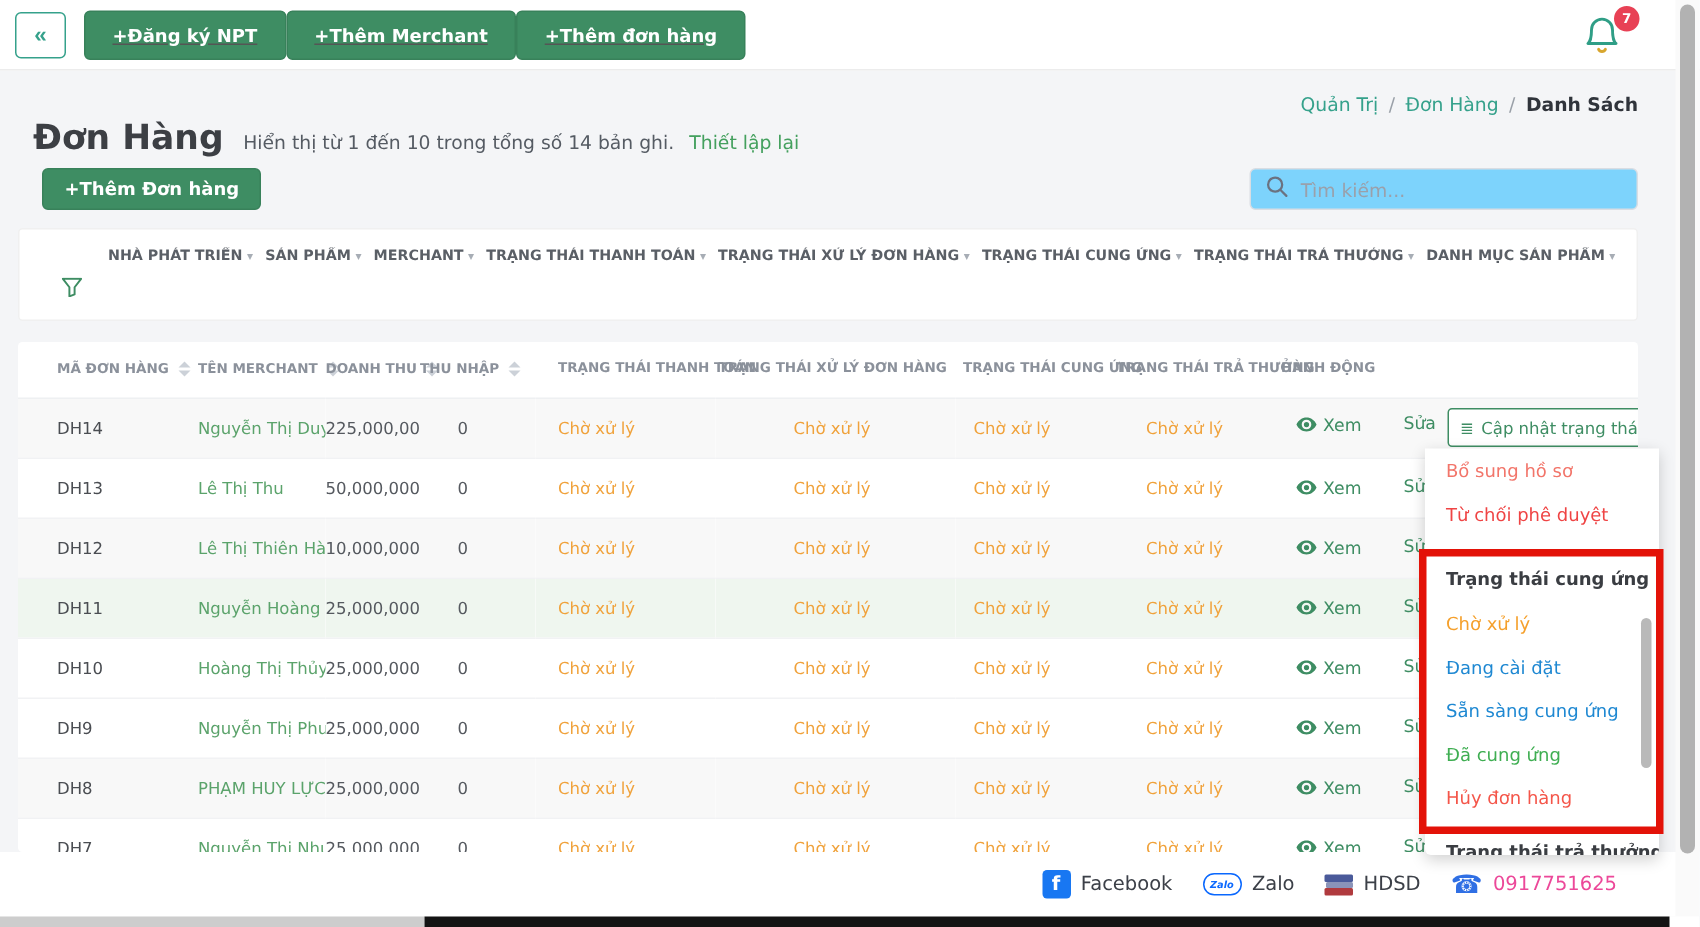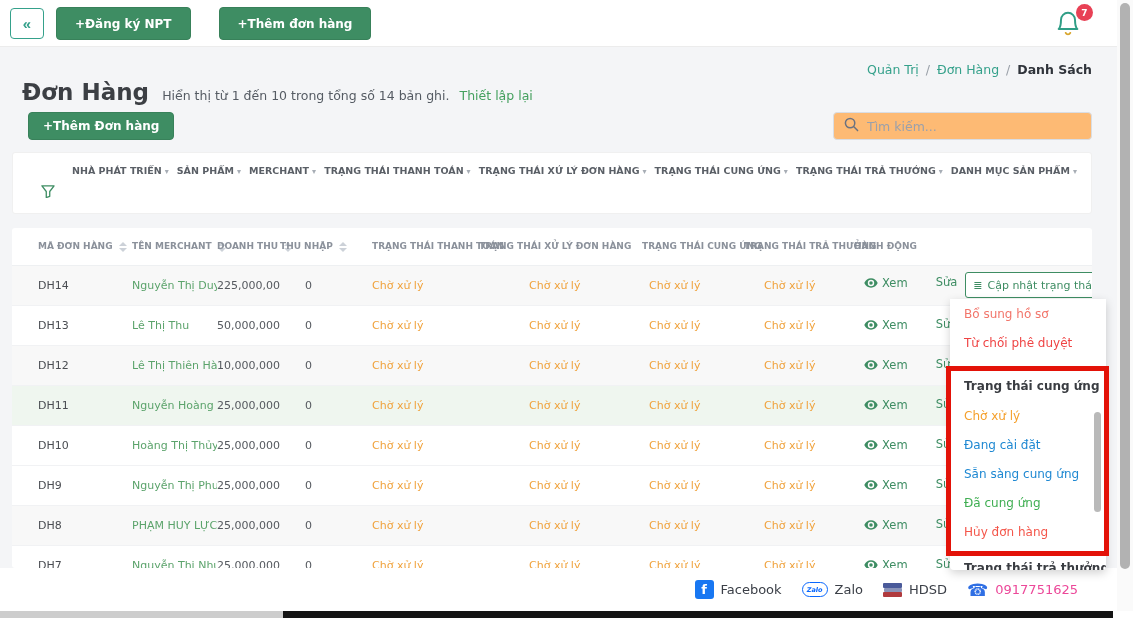--- a/index.html
+++ b/index.html
@@ -2,41 +2,41 @@
 <html><head>
 <meta charset="utf-8">
 <style>
   * { margin:0; padding:0; box-sizing:border-box; }
   html,body { width:1133px; height:618px; overflow:hidden; }
   body { font-family:"DejaVu Sans","Liberation Sans",sans-serif; background:#f4f5f7; position:relative; color:#555; }
 
   
   .topbar { position:absolute; left:0; top:0; width:1133px; height:47px; background:#fff; border-bottom:1px solid #ececec; z-index:5; }
   .collapse-btn { position:absolute; left:10px; top:8px; width:34px; height:31px; background:#fff; border:1px solid #35a18b; border-radius:4px; color:#35a18b; font-size:15px; font-weight:bold; cursor:pointer; }
-  .topbar-actions { position:absolute; left:56px; top:7px; display:flex; gap:28px; }
+  .topbar-actions { position:absolute; left:56px; top:7px; display:flex; gap:0;text-decoration:underline; }
   .green-btn { background:#3e8d63; border:1px solid #38815a; color:#fff; font-family:inherit; font-weight:bold; font-size:12px; border-radius:4px; cursor:pointer; }
   .topbar-btn { height:33px; padding:0 18px; }
   .bell-wrap { position:absolute; right:48px; top:9px; width:30px; height:30px; cursor:pointer; }
   .badge { position:absolute; top:-5px; right:-8px; min-width:17px; height:17px; border-radius:50%; background:#e84155; color:#fff; font-size:9px; font-weight:bold; display:flex; align-items:center; justify-content:center; }
 
   
   .breadcrumb { position:absolute; right:41px; top:62px; font-size:12.5px; color:#8a8f98; }
   .bc-item { color:#35a18b; cursor:pointer; }
   .bc-sep { color:#9aa0a8; margin:0 3px; }
   .bc-last { color:#30343b; font-weight:bold; cursor:default; }
 
   
   .title-row { position:absolute; left:22px; top:79px; white-space:nowrap; }
   .page-title { display:inline; font-size:23px; font-weight:bold; color:#3c3f44; }
   .page-sub { display:inline; font-size:12.5px; color:#555b63; margin-left:8px; }
   .reset-link { display:inline; font-size:12.5px; color:#44a05e; margin-left:5px; cursor:pointer; }
   .add-order-btn { position:absolute; left:28px; top:112px; height:28px; padding:0 14px; font-size:12px; }
 
   
-  .search-box { position:absolute; left:833px; top:112px; width:259px; height:28px; background:#fdba74; border:1px solid #d9dde3; border-radius:4px; display:flex; align-items:center; padding:0 10px; }
+  .search-box { position:absolute; left:833px; top:112px; width:259px; height:28px; background:#7dd3fc; border:1px solid #d9dde3; border-radius:4px; display:flex; align-items:center; padding:0 10px; }
   .search-box input { border:none; outline:none; flex:1; font-family:inherit; font-size:12.5px; color:#555; margin-left:8px; background:transparent; }
   .search-box input::placeholder { color:#9aa0ab; }
 
   
   .filter-card { position:absolute; left:12px; top:152px; width:1080px; height:62px; background:#fff; border-radius:3px; border:1px solid #f0f0f0; }
   .filters { position:absolute; left:59px; right:14px; top:12px; display:flex; justify-content:space-between; overflow:hidden; }
   .filter { white-space:nowrap; font-size:9.5px; font-weight:bold; color:#5a5f66; cursor:pointer; }
   .filter .caret { color:#a7adb5; font-size:8px; margin-left:3px; }
   .funnel { position:absolute; left:28px; top:30px; cursor:pointer; }
 
@@ -96,20 +96,21 @@
   .strip-gray { position:absolute; left:0; top:0; width:283px; height:7px; background:#cdcdcd; }
   .strip-black { position:absolute; left:283px; top:0; width:830px; height:7px; background:#141414; }
 </style>
 </head>
 <body>
 
 <div class="topbar">
   <button class="collapse-btn">«</button>
   <div class="topbar-actions">
       <button class="green-btn topbar-btn">+Đăng ký NPT</button>
+      <button class="green-btn topbar-btn">+Thêm Merchant</button>
       <button class="green-btn topbar-btn">+Thêm đơn hàng</button>
     </div>
   <div class="bell-wrap">
     <span>
       <svg width="26" height="28" viewBox="0 0 24 26" fill="none">
         <path d="M18.5 10a6.5 6.5 0 10-13 0c0 7.2-2.2 8.6-2.2 8.6h17.4s-2.2-1.4-2.2-8.6" stroke="#2f9e86" stroke-width="1.8" stroke-linecap="round" stroke-linejoin="round"></path>
         <path d="M9.9 22.2a2.3 2.3 0 004.2 0" stroke="#d8a62e" stroke-width="1.8" stroke-linecap="round"></path>
       </svg>
     </span>
     <span class="badge">7</span>

